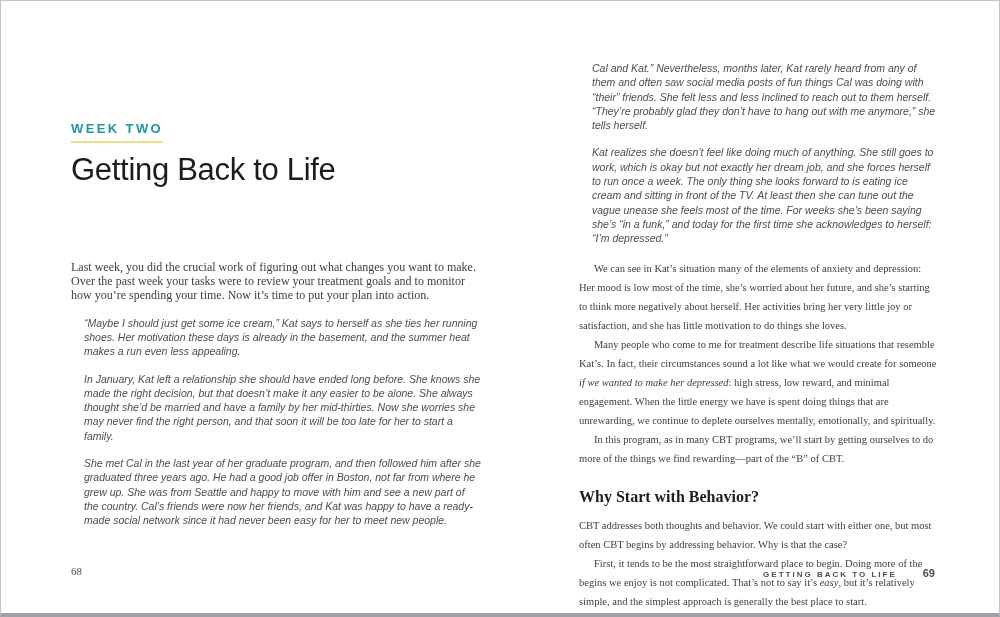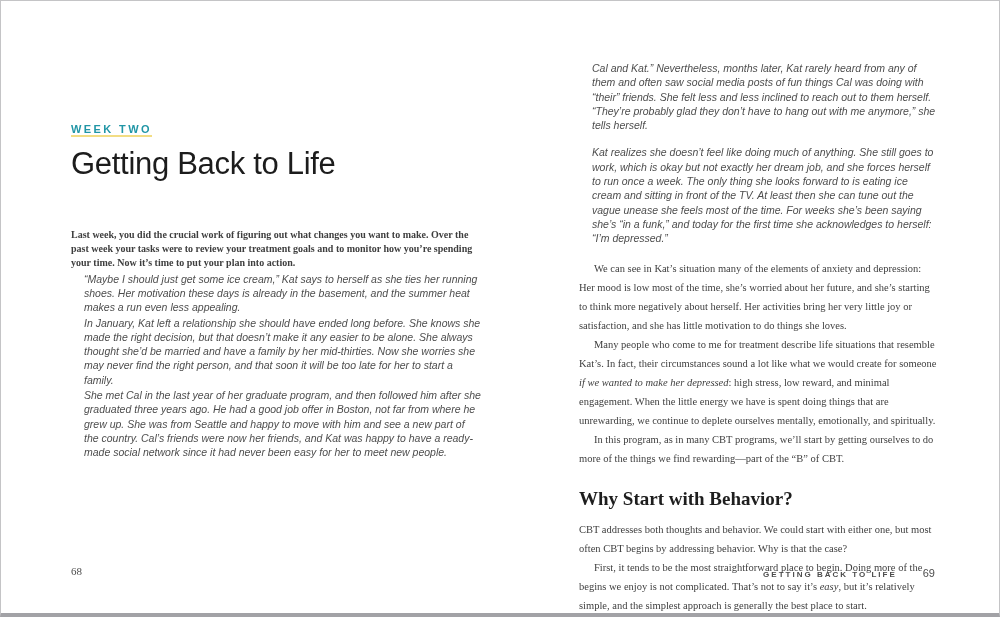--- a/index.html
+++ b/index.html
@@ -17,66 +17,66 @@
     font-family: "Liberation Serif", serif;
     color: var(--text, #3e3e3e);
   }
   .col { position: absolute; }
   .col-left  { left: 70px;  top: 118px; width: 410px; }
   .col-right { left: 578px; top: 60px;  width: 360px; }
 
   .kicker {
     display: inline-block;
     font-family: "Liberation Sans", sans-serif;
-    font-size: 11px;
+    font-size: 13px;
     font-weight: 700;
     letter-spacing: 2.4px;
     color: var(--accent, #2196a6);
+    padding-bottom: 5px;
     border-bottom: 2px solid var(--underline, #f2dd84);
   }
   .title {
     margin: 9px 0 0 0;
     font-family: "Liberation Sans", sans-serif;
     font-weight: 500;
     font-size: 31px;
     letter-spacing: -0.3px;
     color: #1c1c1c;
   }
   .intro {
-    margin: 46px 0 0 0;
-    font-size: 10px;
+    margin: 72px 0 0 0;
+    font-size: 12px;
     line-height: 14.2px;
     color: var(--text, #3e3e3e);
-    font-weight: bold;
   }
   .vignette p {
     font-family: "Liberation Sans", sans-serif;
     font-style: italic;
     font-size: 10.5px;
     line-height: 14.3px;
     color: #4d4d4d;
-    margin: 1px 0 0 13px;
+    margin: 13px 0 0 13px;
   }
   .vignette-right p { margin: 0 0 13px 13px; }
 
   .disc { margin-top: 3px; }
   .disc p {
     margin: 0;
     font-size: 10.5px;
     line-height: 19px;
     color: var(--text, #3e3e3e);
   }
   .disc p.ind { text-indent: 15px; }
   .disc p em { font-style: italic; }
 
   .h2 {
     margin: 20px 0 10px 0;
     font-family: "Liberation Serif", serif;
     font-weight: 700;
-    font-size: 19px;
+    font-size: 16px;
     color: #1e1e1e;
   }
 
   .pagenum-left {
     position: absolute;
     left: 70px;
     top: 564px;
     font-family: Liberation Serif, serif;
     font-size: 11px;
     color: #4c4c4c;
@@ -89,21 +89,21 @@
     align-items: baseline;
     gap: 26px;
     font-family: "Liberation Sans", sans-serif;
     color: #4c4c4c;
   }
   .running-head {
     font-size: 8px;
     font-weight: 700;
     letter-spacing: 2px;
   }
-  .pagenum-right { font-size: 11px; }
+  .pagenum-right { font-size: 11px; font-weight: bold; }
 </style>
 </head>
 <body>
 
 <div class="frame">
 
   <div class="col col-left">
     <div class="kicker">WEEK TWO</div>
     <h1 class="title">Getting Back to Life</h1>
     <p class="intro">Last week, you did the crucial work of figuring out what changes you want to make. Over the past week your tasks were to review your treatment goals and to monitor how you’re spending your time. Now it’s time to put your plan into action.</p>

